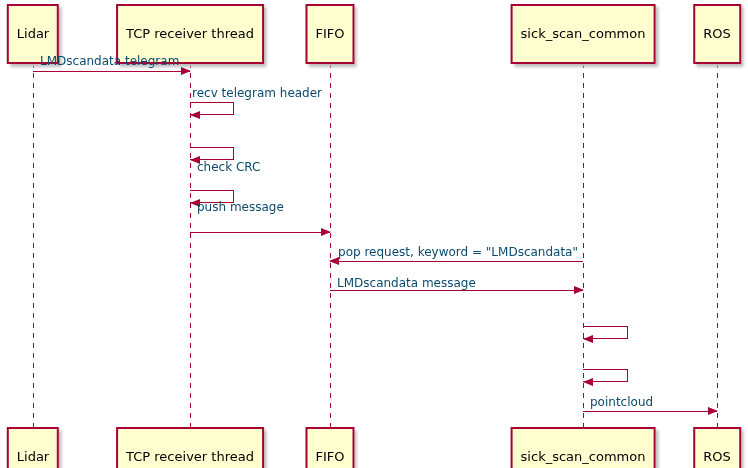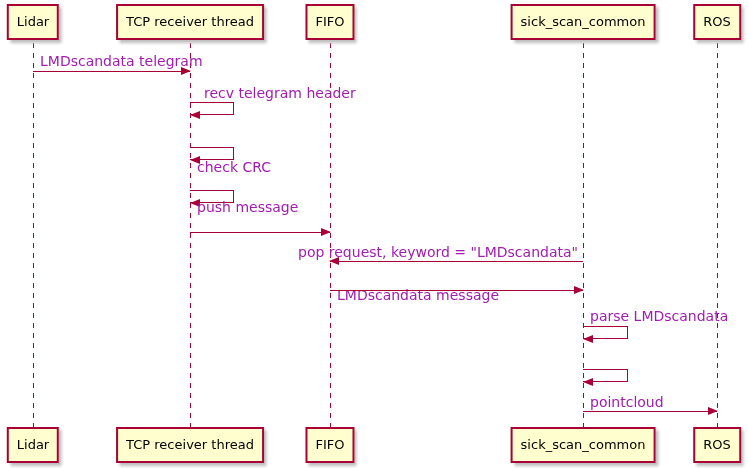--- a/index.html
+++ b/index.html
@@ -11,21 +11,21 @@
     font-family: "DejaVu Sans", "Liberation Sans", sans-serif;
     color: #000000;
     overflow: hidden;
   }
   .participant {
     position: absolute;
     transform: translateX(-50%);
     background: #FEFECE;
     border: 2px solid #A80036;
     box-shadow: 3px 3px 3px #bdbdbd;
-    padding: 8px 8px;
+    padding: 20px 8px;
     font-size: 13px;
     line-height: 16px;
     white-space: nowrap;
     text-align: center;
   }
   .lifeline {
     position: absolute;
     top: 33px;
     height: 394px;
     width: 1px;
@@ -64,23 +64,23 @@
     left: 0;
     bottom: -5px;
     width: 0; height: 0;
     border-right: 10px solid #A80036;
     border-top: 4px solid transparent;
     border-bottom: 4px solid transparent;
   }
   .lbl {
     position: absolute;
     white-space: nowrap;
-    font-size: 14px;
+    font-size: 12px;
     line-height: 14px;
-    color: #a21caf;
+    color: #0c4a6e;
   }
 </style>
 </head>
 <body>
 
 <div class="canvas">
 
   <div class="lifeline" style="left:33px"></div>
   <div class="lifeline" style="left:190px"></div>
   <div class="lifeline" style="left:330px"></div>
@@ -97,21 +97,21 @@
   <div class="participant" style="left:190px; top:427px">TCP receiver thread</div>
   <div class="participant" style="left:330px; top:427px">FIFO</div>
   <div class="participant" style="left:583px; top:427px">sick_scan_common</div>
   <div class="participant" style="left:717px; top:427px">ROS</div>
 
   <div class="lbl" style="left:40px; top:54px">LMDscandata telegram</div>
   <div class="msg" style="left:33px; top:71px; width:157px">
     <span class="head-right"></span>
   </div>
 
-  <div class="lbl" style="left:204px; top:86px">recv telegram header</div>
+  <div class="lbl" style="left:192px; top:86px">recv telegram header</div>
   <div class="selfmsg" style="left:190px; top:102px; width:43px; height:11px">
     <span class="head-self"></span>
   </div>
 
   <div class="selfmsg" style="left:190px; top:147px; width:43px; height:11px">
     <span class="head-self"></span>
   </div>
 
   <div class="lbl" style="left:197px; top:160px">check CRC</div>
   <div class="selfmsg" style="left:190px; top:190px; width:43px; height:11px">
@@ -121,26 +121,25 @@
   <div class="lbl" style="left:197px; top:200px">push message</div>
   <div class="msg" style="left:190px; top:232px; width:140px">
     <span class="head-right"></span>
   </div>
 
   <div class="lbl" style="right:170px; top:245px">pop request, keyword = "LMDscandata"</div>
   <div class="msg" style="left:330px; top:261px; width:253px">
     <span class="head-left"></span>
   </div>
 
-  <div class="lbl" style="left:337px; top:288px">LMDscandata message</div>
+  <div class="lbl" style="left:337px; top:276px">LMDscandata message</div>
   <div class="msg" style="left:330px; top:290px; width:253px">
     <span class="head-right"></span>
   </div>
 
-  <div class="lbl" style="left:590px; top:309px">parse LMDscandata</div>
   <div class="selfmsg" style="left:583px; top:326px; width:44px; height:11px">
     <span class="head-self"></span>
   </div>
 
   <div class="selfmsg" style="left:583px; top:369px; width:44px; height:11px">
     <span class="head-self"></span>
   </div>
 
   <div class="lbl" style="left:590px; top:395px">pointcloud</div>
   <div class="msg" style="left:583px; top:411px; width:134px">

